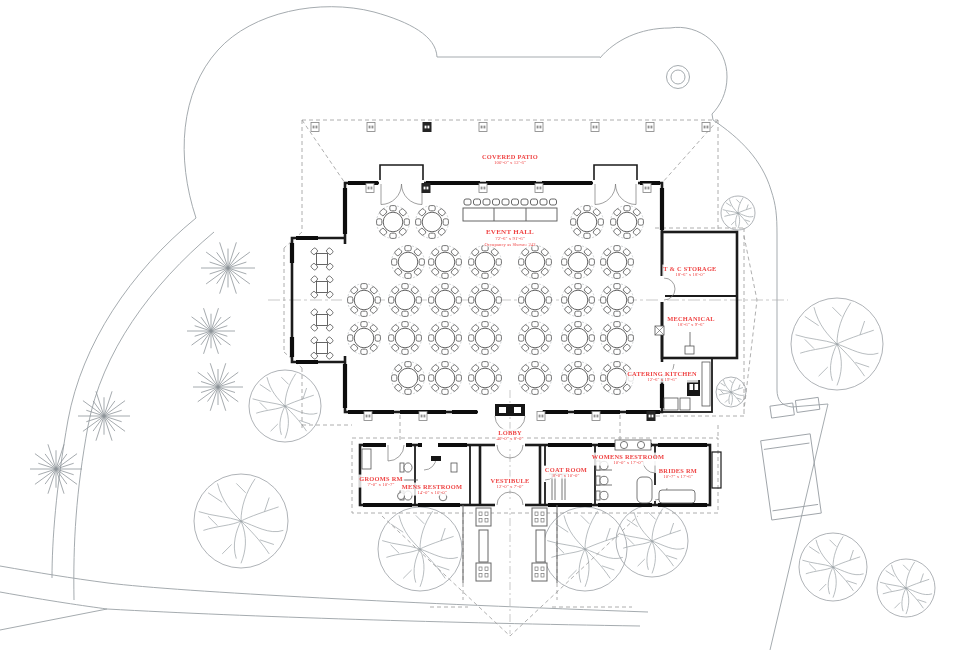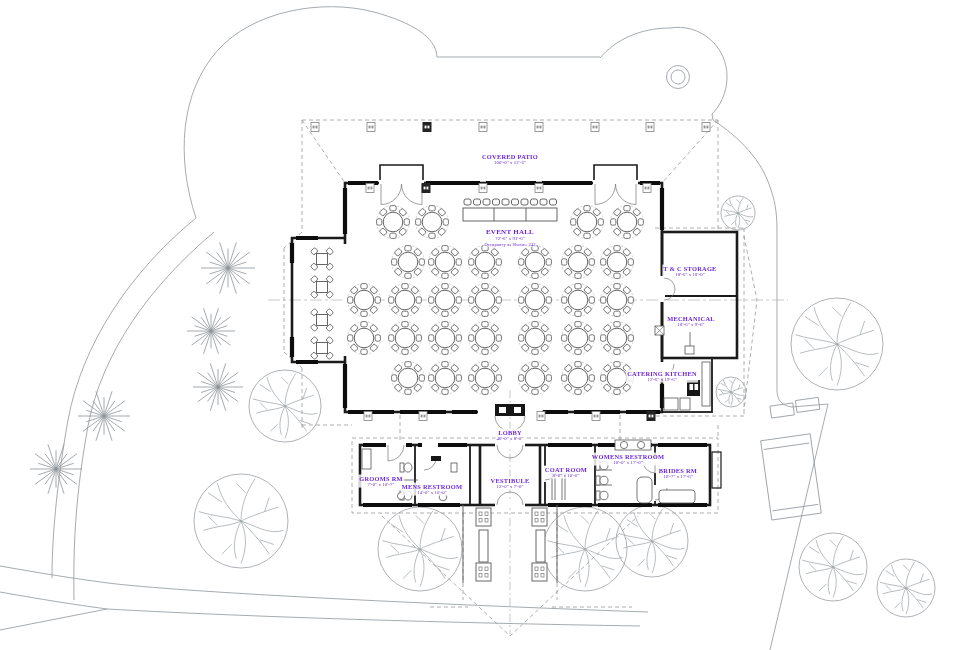--- a/index.html
+++ b/index.html
@@ -1,19 +1,19 @@
 <!DOCTYPE html>
 <html><head>
 <meta charset="utf-8">
 <style>
   html,body{margin:0;padding:0;background:#fff;}
   #plan{position:relative;width:960px;height:650px;background:#ffffff;overflow:hidden;
         font-family:"Liberation Serif", serif;}
   #plan svg{position:absolute;left:0;top:0;}
-  .lbl{position:absolute;transform:translate(-50%,-50%);text-align:center;color:#6d28d9;
+  .lbl{position:absolute;transform:translate(-50%,-50%);text-align:center;color:#ef4444;
        white-space:nowrap;line-height:1.15;background:rgba(255,255,255,.82);padding:0 1px;}
   .lbl .nm{font-size:6.4px;letter-spacing:.25px;font-weight:bold;}
   .lbl .dm{font-size:4.8px;letter-spacing:.1px;}
   .lbl .oc{font-size:4.6px;letter-spacing:.1px;}
   .lbl.big .nm{font-size:7px;}
 </style>
 </head>
 <body>
 
 <div id="plan">

